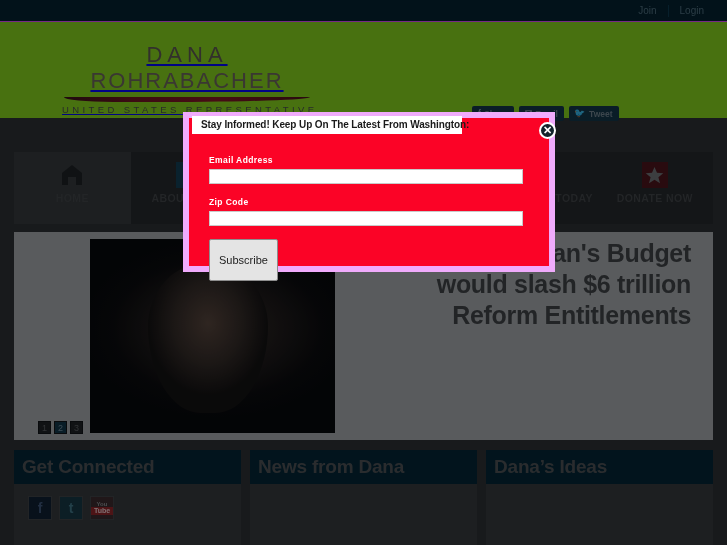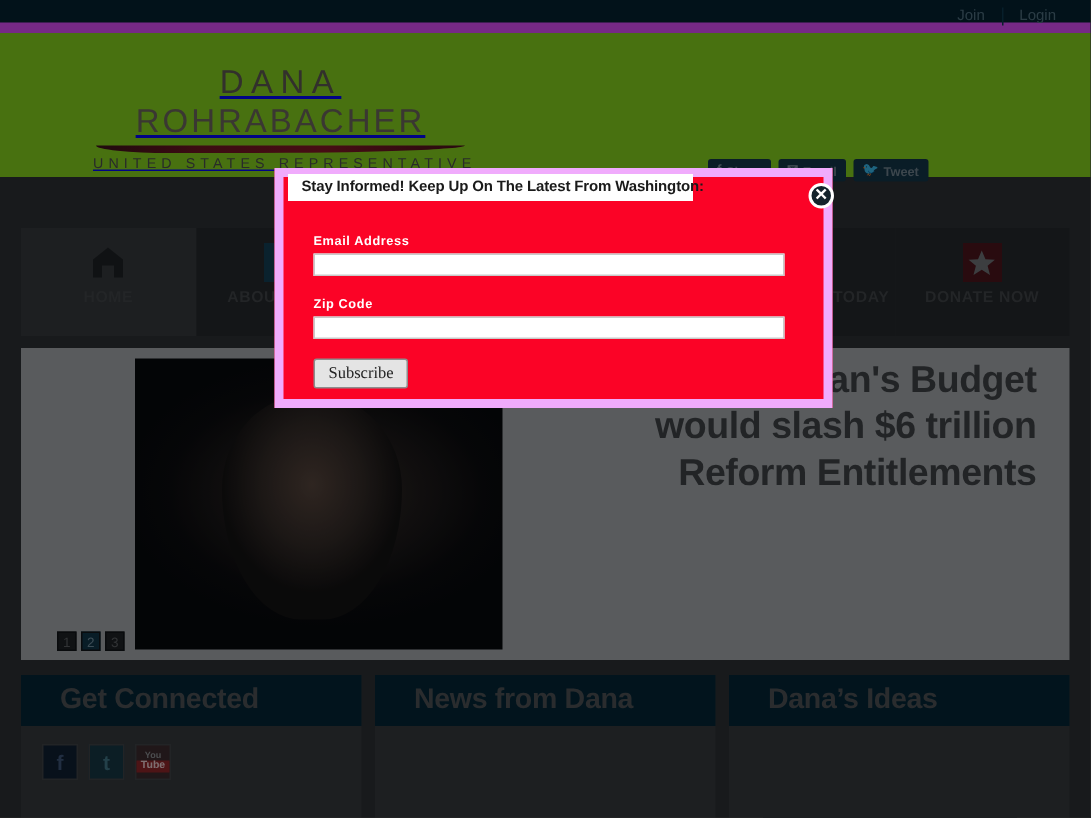--- a/index.html
+++ b/index.html
@@ -10,21 +10,21 @@
     overflow: hidden;
   }
 
   
   #page { position: relative; width: 727px; height: 545px; background: #2b2b2b; }
 
   
   #topbar {
     position: absolute; top: 0; left: 0; width: 727px; height: 22px;
     background: #031d28;
-    border-bottom: 7px solid #d946ef;
+    border-bottom: 1px solid #d946ef;
   }
   #topbar .links {
     position: absolute; right: 12px; top: 0; height: 22px;
     display: flex; align-items: center; gap: 0;
   }
   #topbar .links a {
     color: #4e6a77; font-size: 10px; text-decoration: none;
     padding: 0 11px; line-height: 22px; display: inline-block;
   }
   #topbar .divider {
@@ -135,21 +135,21 @@
 
   
   #cols {
     position: absolute; left: 14px; top: 450px; width: 699px; height: 95px;
     display: flex; gap: 9px;
   }
   .col { flex: 1; background: #343434; }
   .col h2 {
     background: #03212e; color: #4d4d4d;
     font-size: 19px; line-height: 34px; height: 34px;
-    padding: 0 26px; font-weight: bold; letter-spacing: -.2px;
+    padding: 0 8px; font-weight: bold; letter-spacing: -.2px;
   }
   .col .body { padding: 12px 14px; display: flex; gap: 7px; }
   .sicon {
     width: 24px; height: 24px; display: flex; align-items: center; justify-content: center;
     font-size: 14px; font-weight: bold;
     border: 1px solid #3d3d3d;
   }
   .sicon.fb { background: #0e1a2a; color: #3c5170; }
   .sicon.tw { background: #16323c; color: #3f717f; }
   .sicon.yt { background: #3a2525; color: #7e3030; font-size: 8px; flex-direction: column; }
@@ -179,22 +179,22 @@
     letter-spacing: .4px; margin-bottom: 4px;
   }
   #modal input[type=text] {
     display: block; width: 314px; height: 15px;
     background: #ffffff; border: 1px solid #c9c9c9;
     margin-bottom: 13px; font-size: 10px; padding: 0 4px;
     font-family: "Liberation Sans", sans-serif;
   }
   #modal .subscribe {
     background: #e4e4e4; border: 1px solid #8d8d8d;
-    color: #222; font-size: 11px; padding: 3px 9px;
-    font-family: Liberation Serif, serif; cursor: pointer;
+    color: #222; font-size: 11px; padding: 14px 9px;
+    font-family: Liberation Sans, sans-serif; cursor: pointer;
     border-radius: 2px;
     text-align: right;
   }
 
   
   #veil {
     position: absolute; inset: 0; background: rgba(2,6,10,0.46);
     pointer-events: none;
   }
 </style>

